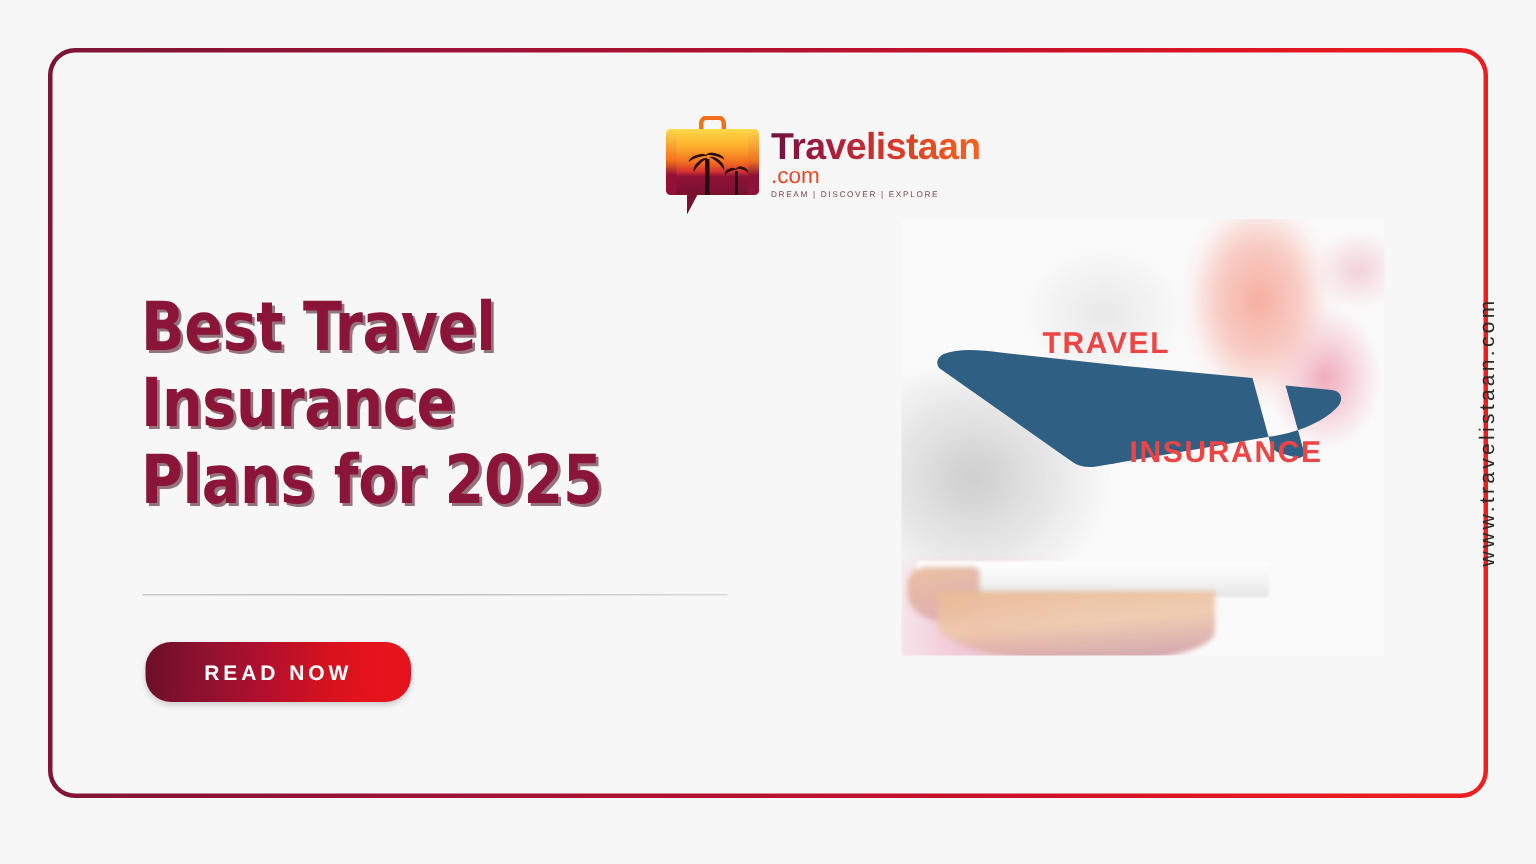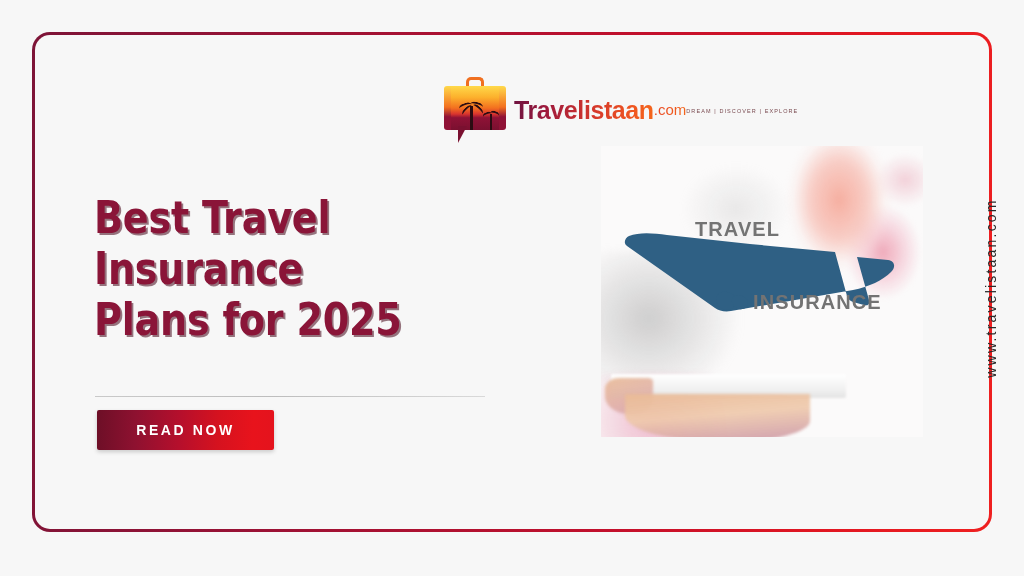--- a/index.html
+++ b/index.html
@@ -69,21 +69,21 @@
     background:#2b0c12;
   }
   .palm-big { left:24px; top:20px; width:2.5px; height:24px; }
   .palm-sml { left:44px; top:28px; width:2px; height:17px; }
   .frond {
     position:absolute;
     width:13px; height:7px;
     border-top:2.5px solid #2b0c12;
     border-radius:60% 60% 0 0;
   }
-  .logo-text { display:flex; flex-direction:row; line-height:1;align-items:center; }
+  .logo-text { display:flex; flex-direction:column; line-height:1; }
   .logo-word {
     font-size:25px; font-weight:bold; letter-spacing:-0.4px;
     background:linear-gradient(95deg,#6e1340 0%,#a01a3c 24%,#d6392b 58%,#f0561f 85%,#f4661b 100%);
     -webkit-background-clip:text; background-clip:text; color:transparent;
   }
   .logo-dotcom {
     font-size:15px; font-weight:normal; margin-top:-1px; color:#ef4a22;
     background:linear-gradient(95deg,#e8401f 0%,#f4661b 100%);
     -webkit-background-clip:text; background-clip:text; color:transparent;
   }
@@ -108,23 +108,23 @@
     position:absolute; left:94px; top:327px;
     font-size:28px; color:#1a1a1a; font-weight:400;
     letter-spacing:0.1px;
   }
   .divider {
     position:absolute; left:95px; top:396px;
     width:390px; height:1px;
     background:linear-gradient(90deg,#c9c9c9 0%,#bdbdbd 45%,#d9d9d9 100%);
   }
   .cta {
-    position:absolute; left:97px; top:410px;
+    position:absolute; left:97px; top:428px;
     width:177px; height:40px;
-    border:none; border-radius:2px;
+    border:none; border-radius:17px;
     cursor:pointer;
     background:linear-gradient(92deg,#6d0f27 0%,#8e1130 22%,#b60f2c 47%,#d5121f 68%,#e8131c 88%,#e4131d 100%);
     box-shadow:0 2px 4px rgba(0,0,0,0.18);
     color:#ffffff; font-size:14px; font-weight:bold;
     letter-spacing:2.6px;
     font-family:"Liberation Sans", sans-serif;
   }
 
   
   .photo {
@@ -181,21 +181,21 @@
     background:linear-gradient(160deg, rgba(233,186,150,0.9) 0%, rgba(214,160,170,0.8) 100%);
     border-radius:30% 10% 40% 50%;
     filter:blur(1.6px);
   }
   .plane {
     position:absolute; left:6px; top:58px;
     width:300px; height:130px;
   }
   .kw {
     position:absolute;
-    color:#737373; font-weight:bold;
+    color:#ef4444; font-weight:bold;
     letter-spacing:1.1px;
   }
   .kw-travel    { left:94px; top:72px;  font-size:20px; }
   .kw-insurance { left:152px; top:124px; font-size:20px;margin-top:21px; }
 
   
   .vurl {
     position:absolute;
     left:979px; top:138px;
     width:24px; height:300px;

